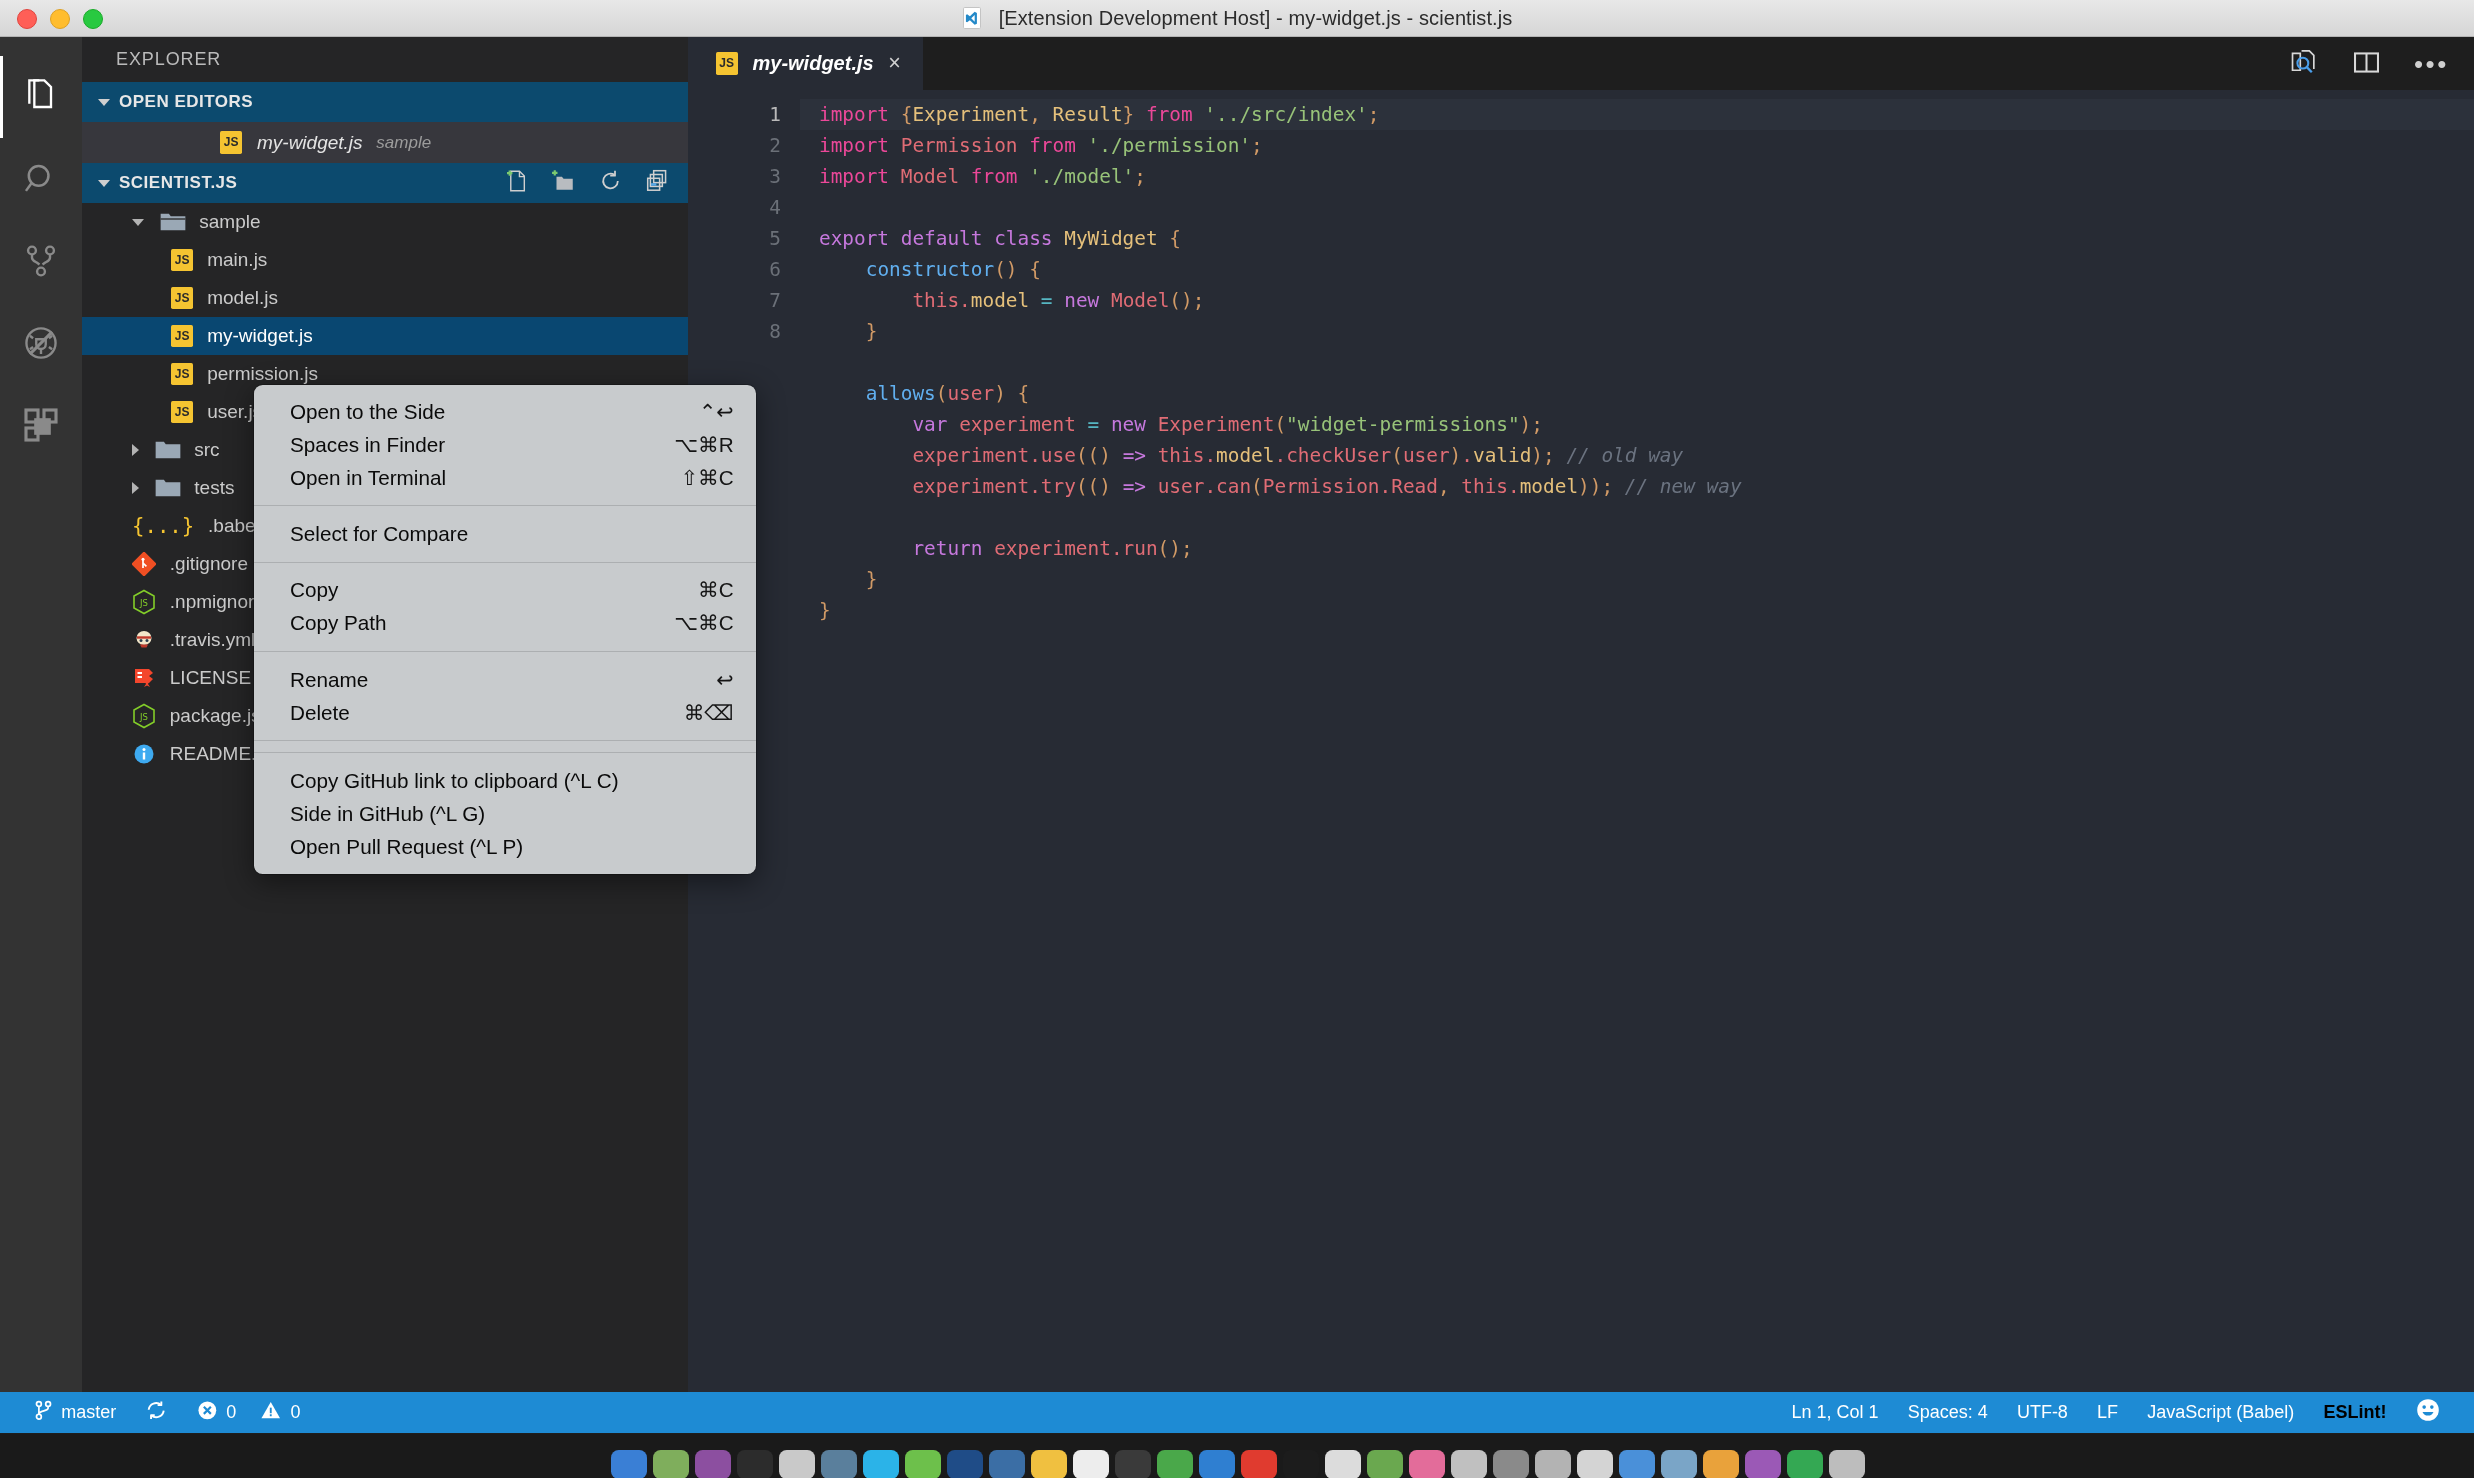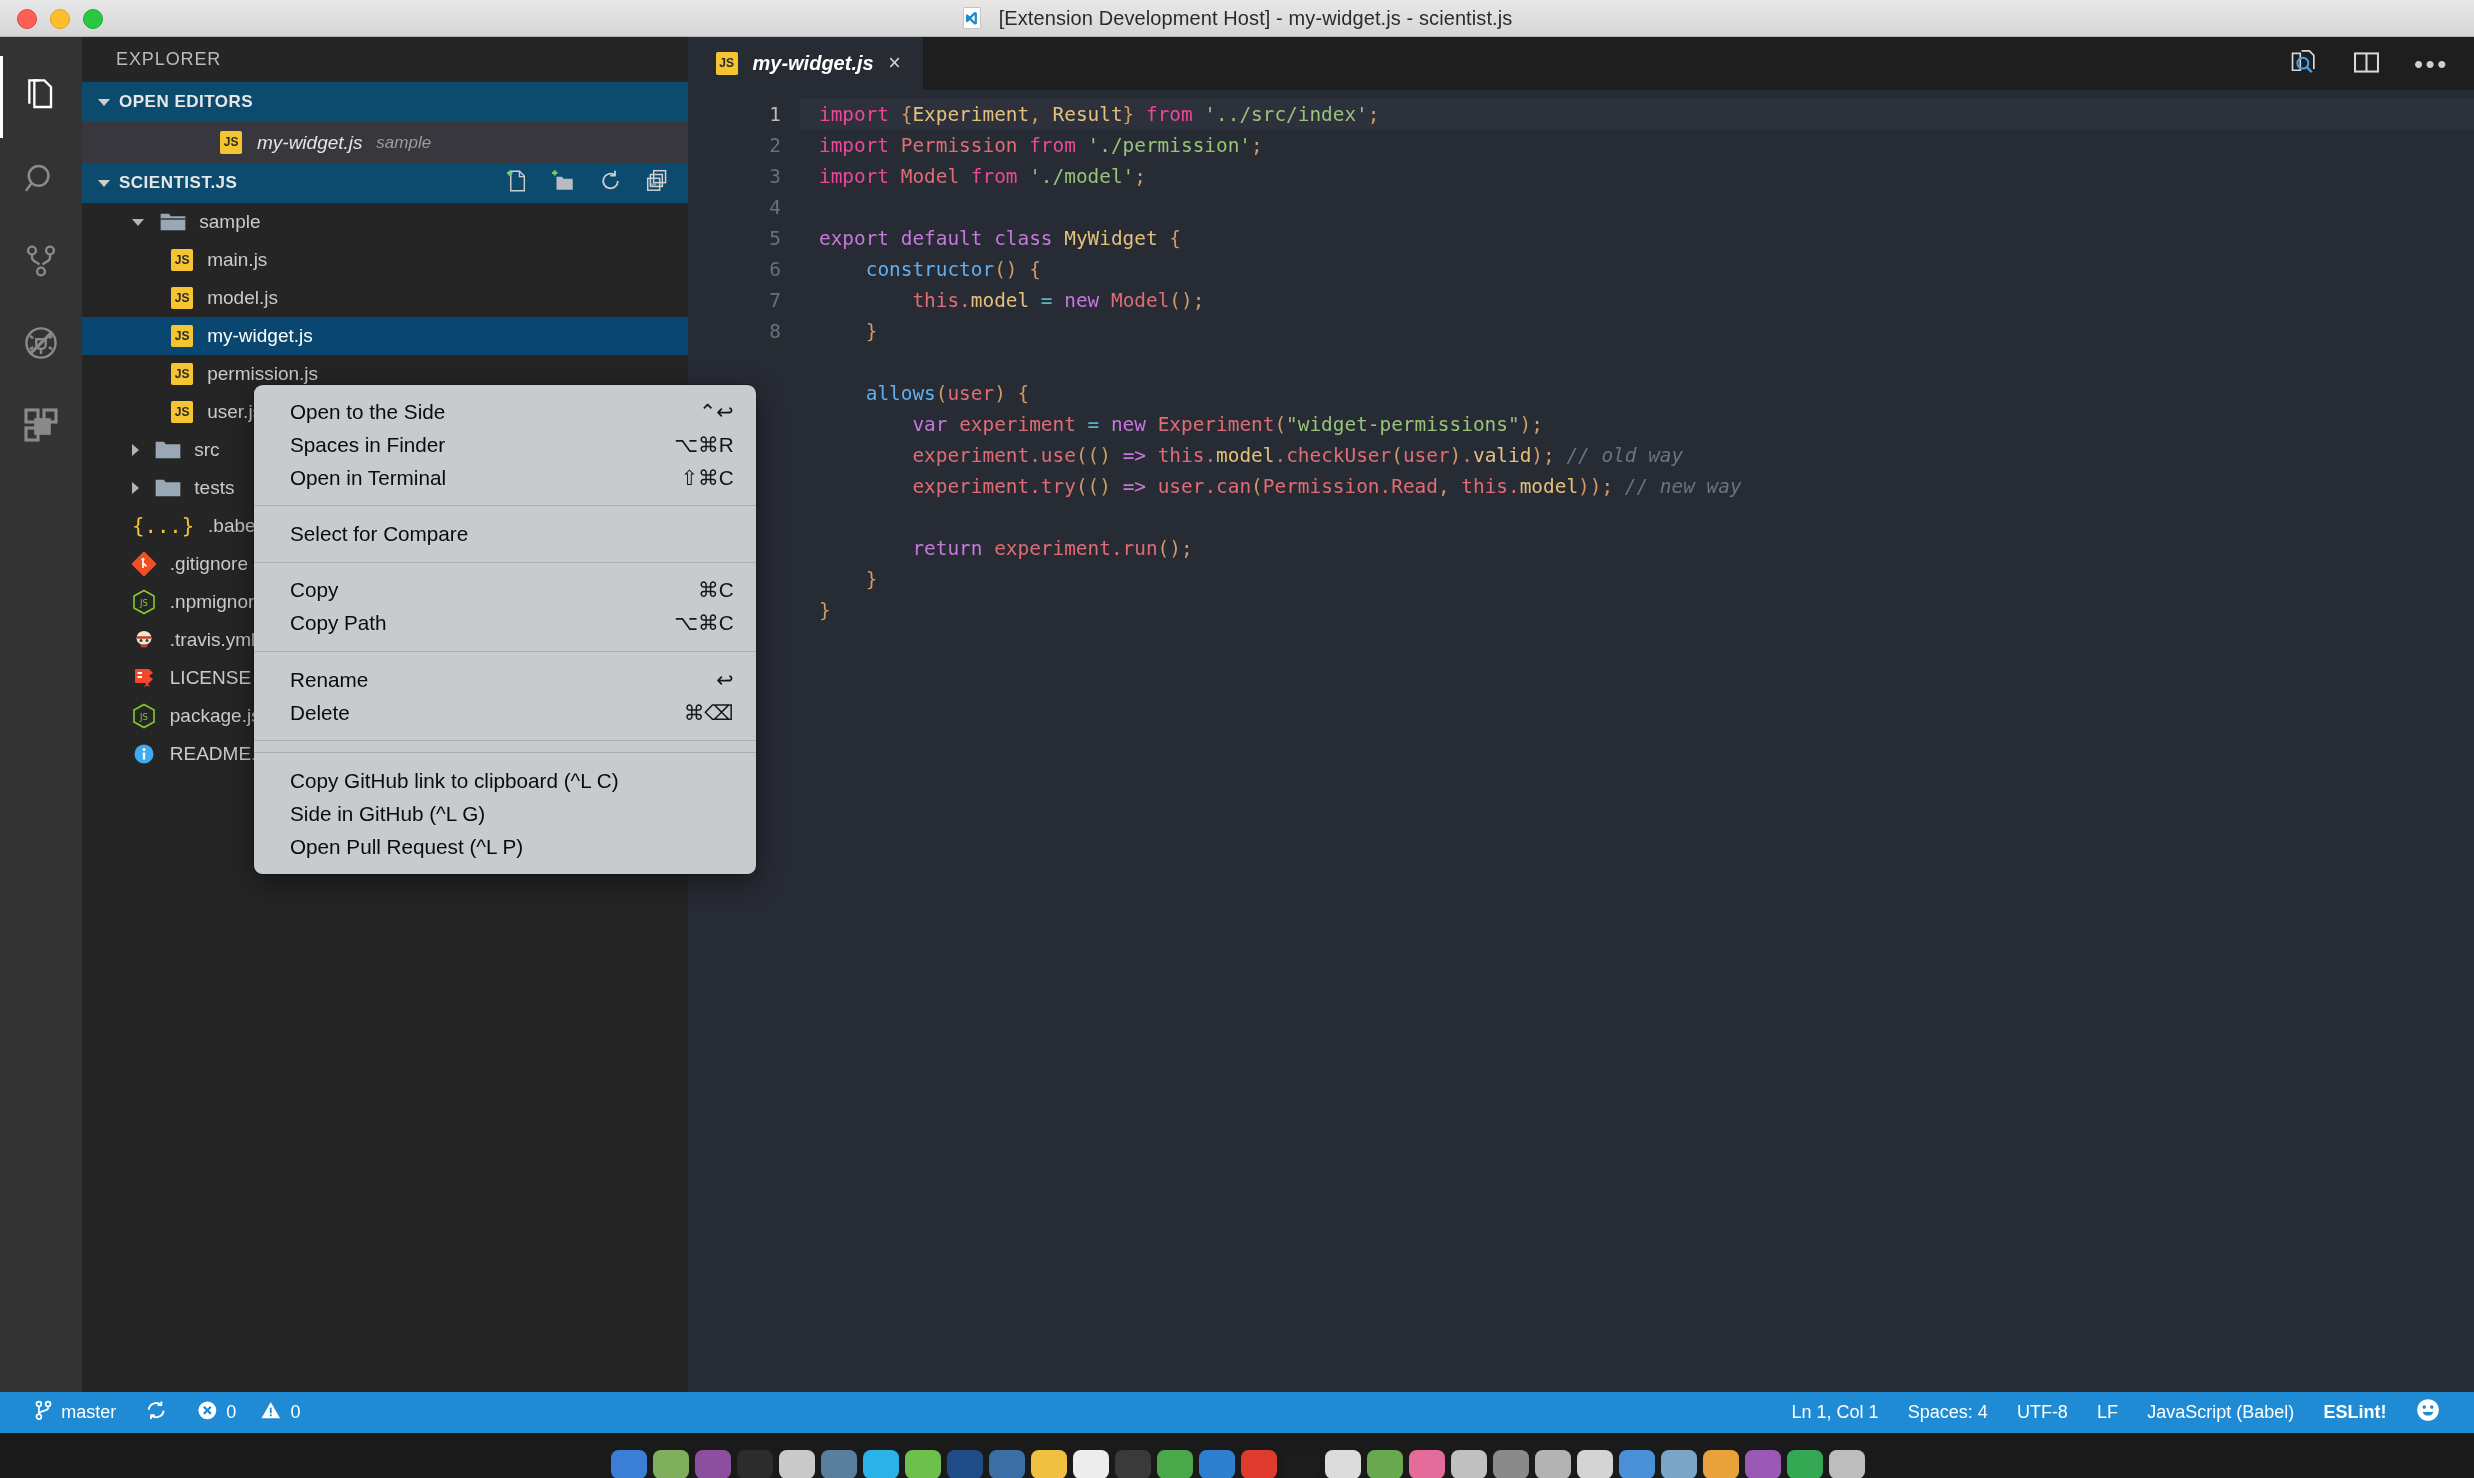--- a/index.html
+++ b/index.html
@@ -152,21 +152,21 @@
 
   
   .statusbar {
     position: absolute; left: 0; top: 1392px; width: 2475px; height: 41px;
     background: #1e8bd4; display: flex; align-items: center;
     color: #ffffff; font-size: 18px;
   }
   .sb-left { display: flex; padding-left: 19px; gap: 0; }
   .sb-right { margin-left: auto; display: flex; align-items: center; padding-right: 20.7px; }
   .sb-cell { display: flex; align-items: center; gap: 8.6px; padding: 0 14.6px; height: 41px; cursor: pointer; }
-  .sb-eslint { color: #ffffff; font-weight: bold; }
+  .sb-eslint { color: #000000; font-weight: bold; }
 
   
   .dock {
     position: absolute; left: 0; top: 1434px; width: 2475px; height: 45px;
     background: #1a1a1a; display: flex; align-items: flex-end; justify-content: center;
     gap: 5.2px; padding-bottom: 0; overflow: hidden;
   }
   .dock-strip { display: flex; align-items: flex-end; gap: 6px; }
   .dock-app { width: 36px; height: 29px; border-radius: 7.7px; }
 </style>

